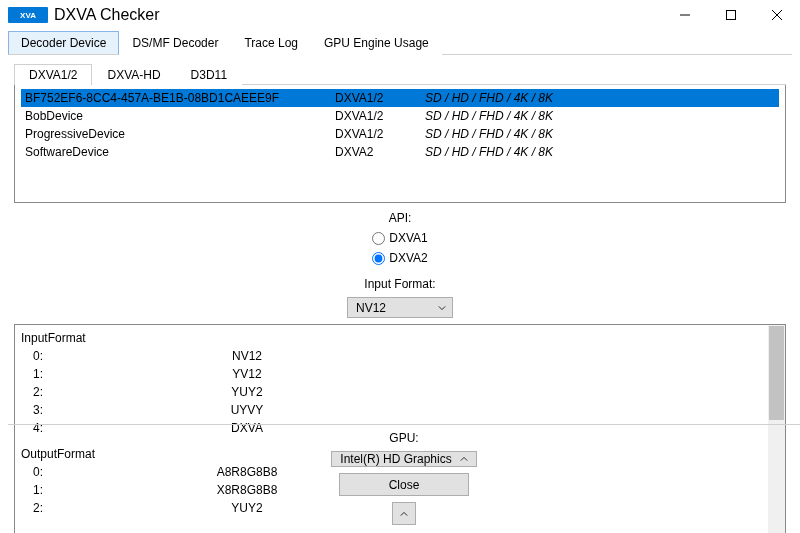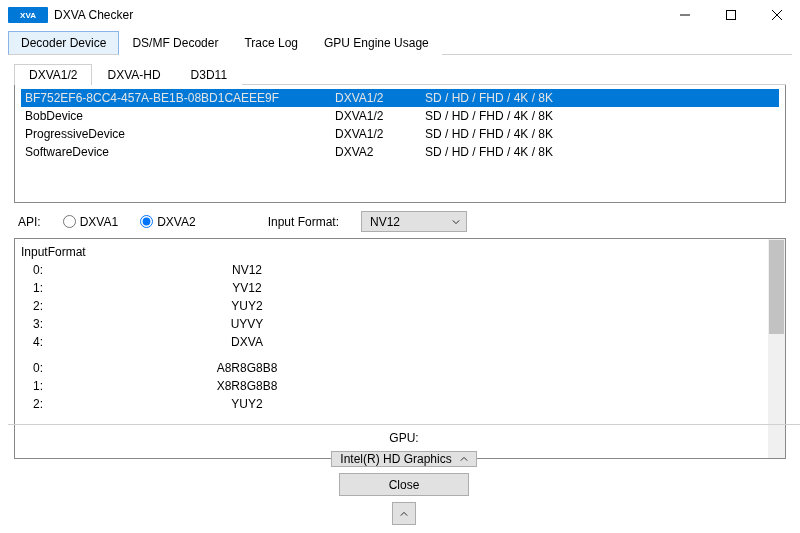--- a/index.html
+++ b/index.html
@@ -1,43 +1,43 @@
 <!DOCTYPE html>
 <html><head>
 <meta charset="utf-8">
 <style>
 * { box-sizing: border-box; margin: 0; padding: 0; font-family: 'Segoe UI', Tahoma, sans-serif; font-size: 12px; }
 body { background: #fff; width: 800px; height: 533px; overflow: hidden; position: relative; }
 
 .titlebar { display: flex; align-items: center; height: 30px; padding-left: 8px; }
 .titlebar-icon { width: 40px; height: 16px; background: #0078d7; color: #fff; font-size: 8px; font-weight: bold; display: flex; align-items: center; justify-content: center; margin-right: 6px; border-radius: 1px; }
-.titlebar-text { flex: 1; font-size: 12px; }
+.titlebar-text { flex: 1; font-size: 16px; }
 .titlebar-btns { display: flex; }
 .titlebar-btn { width: 46px; height: 30px; display: flex; align-items: center; justify-content: center; cursor: default; }
 .titlebar-btn svg { width: 10px; height: 10px; }
 
 .main-tabs { display: flex; margin: 0 8px; border-bottom: 1px solid #d0d0d0; }
 .main-tab { padding: 4px 12px; border: 1px solid transparent; border-bottom: none; cursor: default; position: relative; top: 1px; background: #fff; }
 .main-tab.active { border-color: #d0d0d0; background: #fff; }
 .main-tab.first { border: 1px solid #8ab4e8; background: #e5f1fb; border-bottom: 1px solid #d0d0d0; }
 
 .content { margin: 8px 14px 16px 14px; }
 
 .sub-tabs { display: flex; border-bottom: 1px solid #d0d0d0; }
 .sub-tab { padding: 3px 14px; border: 1px solid transparent; border-bottom: none; cursor: default; position: relative; top: 1px; background: #fff; }
 .sub-tab.active { border-color: #d0d0d0; background: #fff; }
 
 .device-list { border: 1px solid #888; border-top: none; height: 118px; padding: 4px 6px; }
 .device-row { display: flex; padding: 2px 4px; }
-.device-row.selected { background: #0078d7; color: #e5e5e5; justify-content: center; }
+.device-row.selected { background: #0078d7; color: #000000; justify-content: center; }
 .dcol1 { width: 310px; }
 .dcol2 { width: 90px; }
-.dcol3 { flex: 1; }
+.dcol3 { flex: 1; font-style: italic; }
 
-.api-row { display: flex; align-items: center; padding: 8px 4px 6px 4px; gap: 22px; }
+.api-row { display: flex; align-items: center; padding: 8px 4px 6px 4px; gap: 6px; flex-direction: column; }
 .api-row label { display: flex; align-items: center; gap: 4px; }
 .api-row input[type=radio] { width: 13px; height: 13px; }
 .combo { display: inline-flex; align-items: center; justify-content: space-between; border: 1px solid #adadad; background: #e1e1e1; width: 106px; height: 21px; padding: 0 6px 0 8px; }
 .combo svg { width: 8px; height: 8px; }
 
 .format-panel { border: 1px solid #888; height: 221px; position: relative; overflow: hidden; }
 .format-scroll { position: absolute; right: 0; top: 0; bottom: 0; width: 17px; background: #f0f0f0; }
 .format-thumb { position: absolute; right: 1px; top: 1px; width: 15px; height: 94px; background: #c2c2c2; }
 .format-body { padding: 4px 6px; }
 .format-header { padding: 2px 0; }
@@ -152,20 +152,21 @@
         </div>
       <div class="format-row">
           <span class="fcol1">3:</span>
           <span class="fcol2">UYVY</span>
         </div>
       <div class="format-row">
           <span class="fcol1">4:</span>
           <span class="fcol2">DXVA</span>
         </div>
       <div style="height:8px"></div>
+      <div class="format-header">OutputFormat</div>
       <div class="format-row">
           <span class="fcol1">0:</span>
           <span class="fcol2">A8R8G8B8</span>
         </div>
       <div class="format-row">
           <span class="fcol1">1:</span>
           <span class="fcol2">X8R8G8B8</span>
         </div>
       <div class="format-row">
           <span class="fcol1">2:</span>

